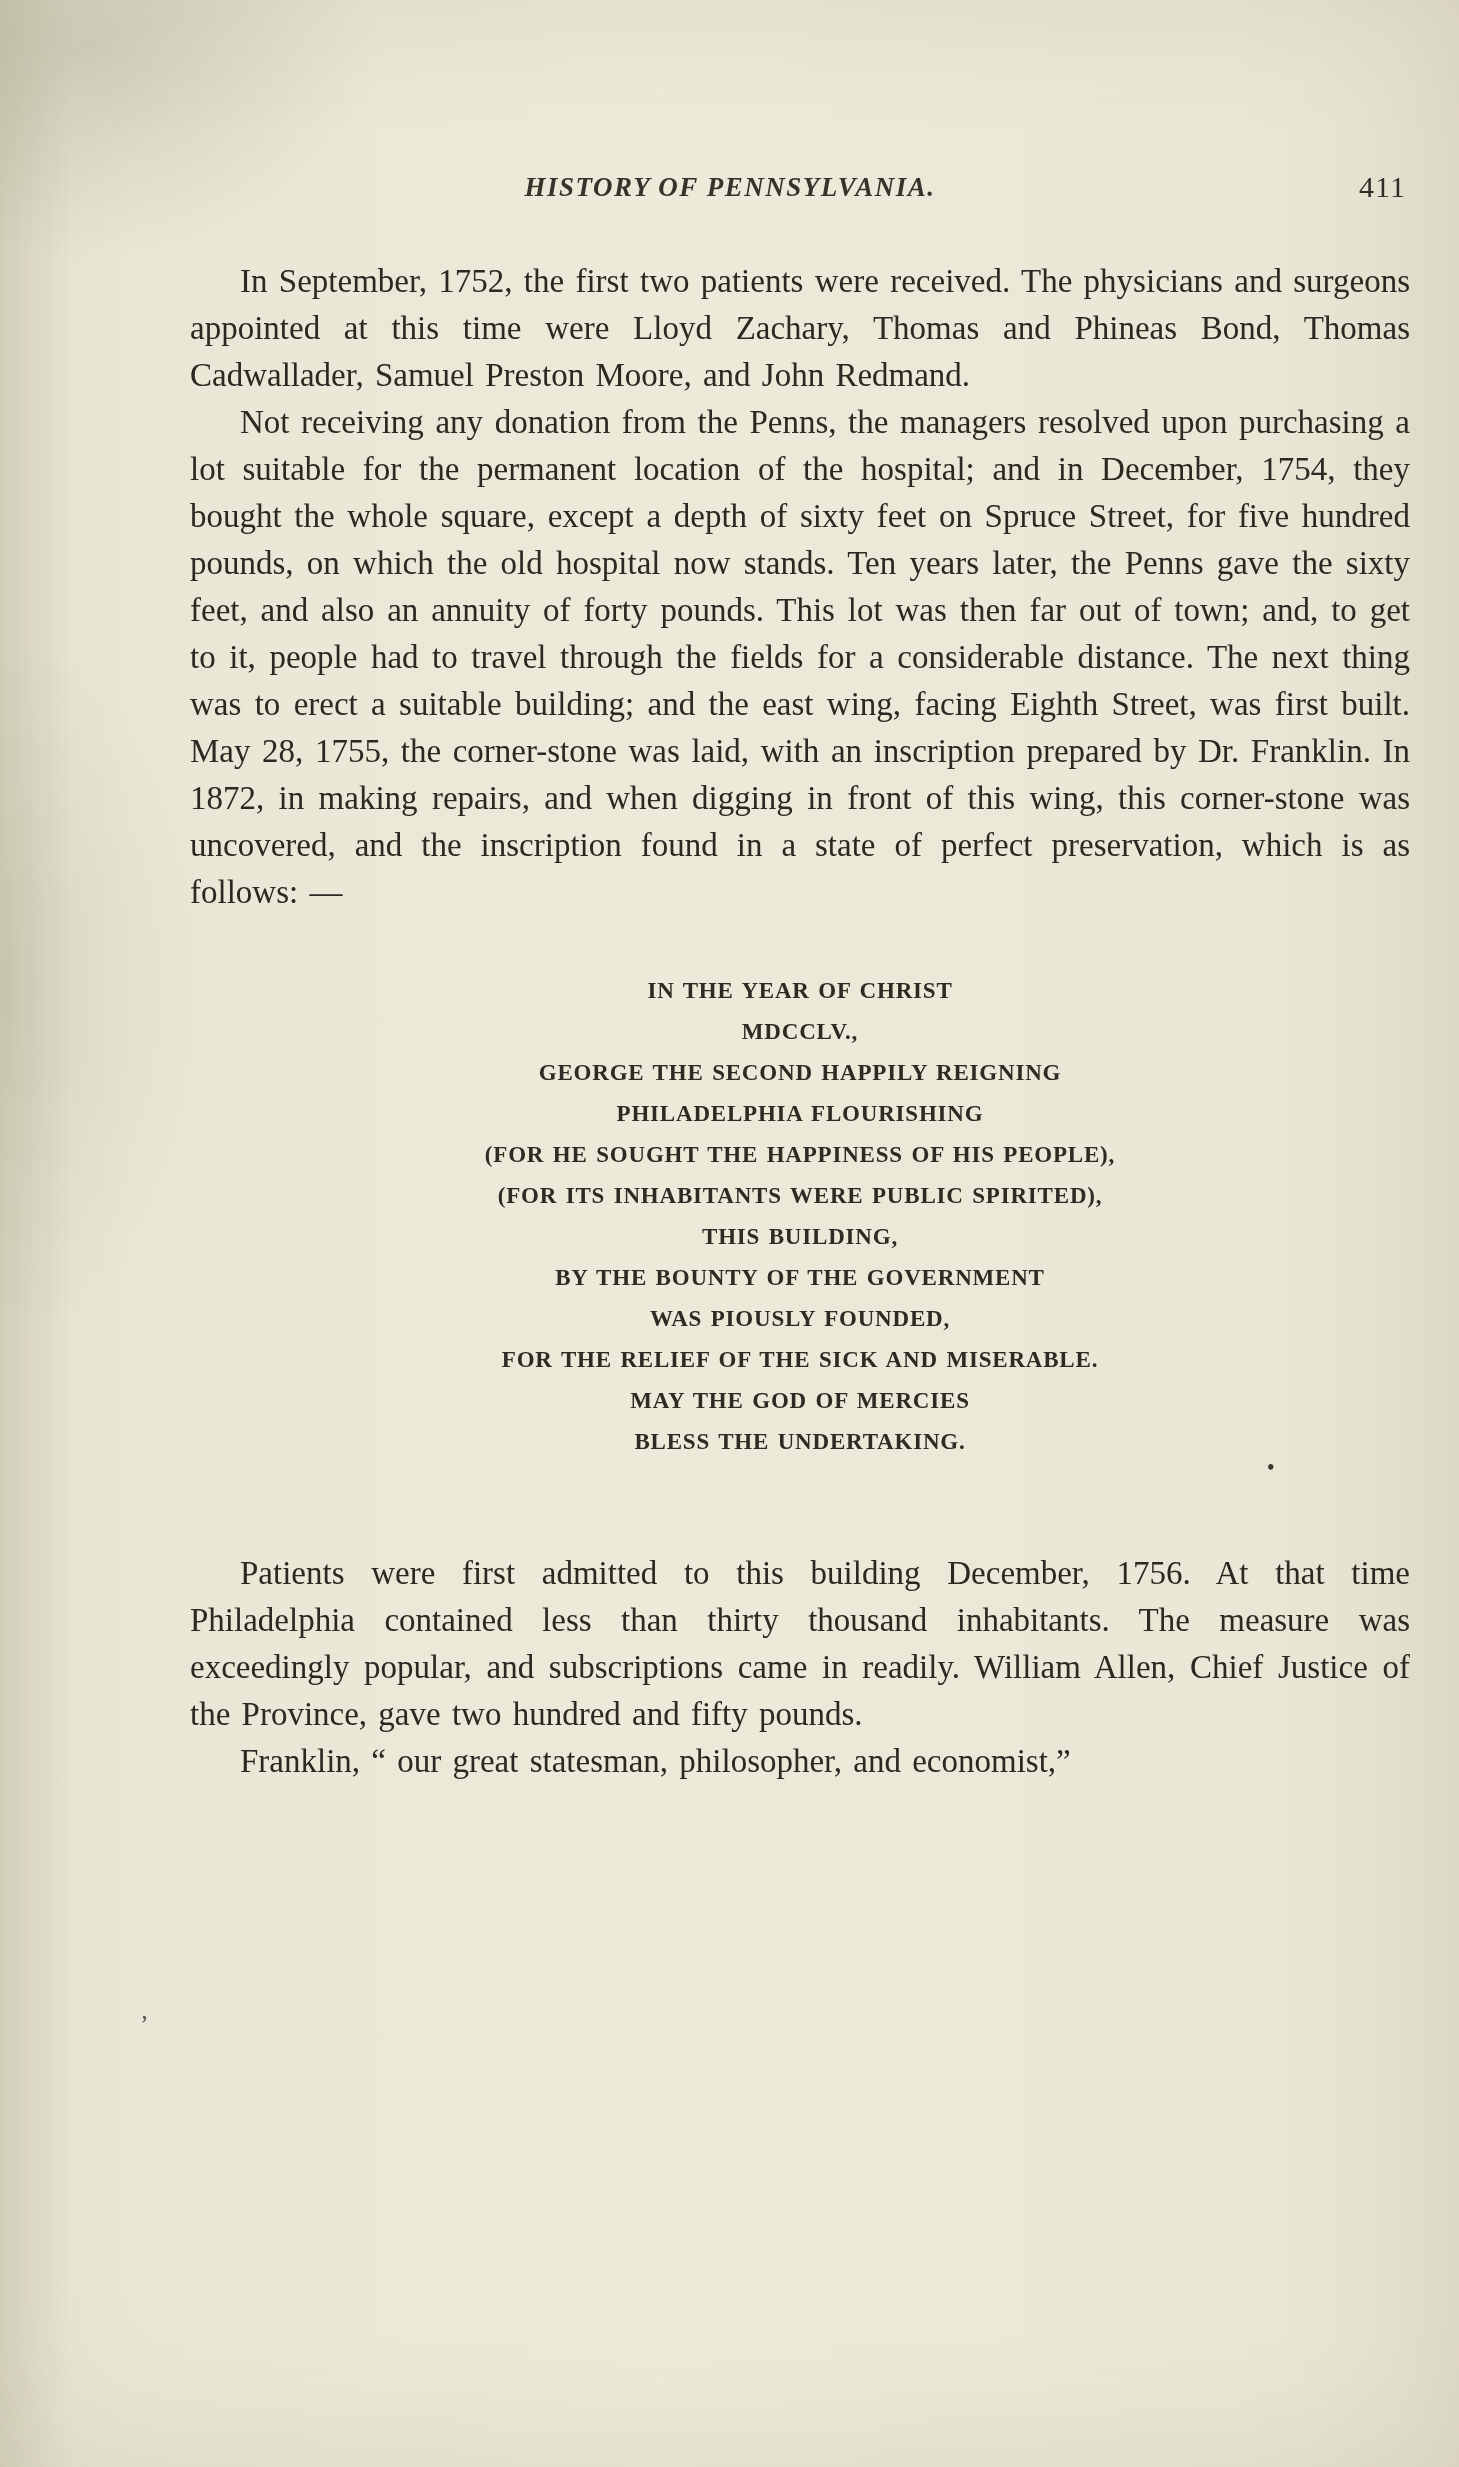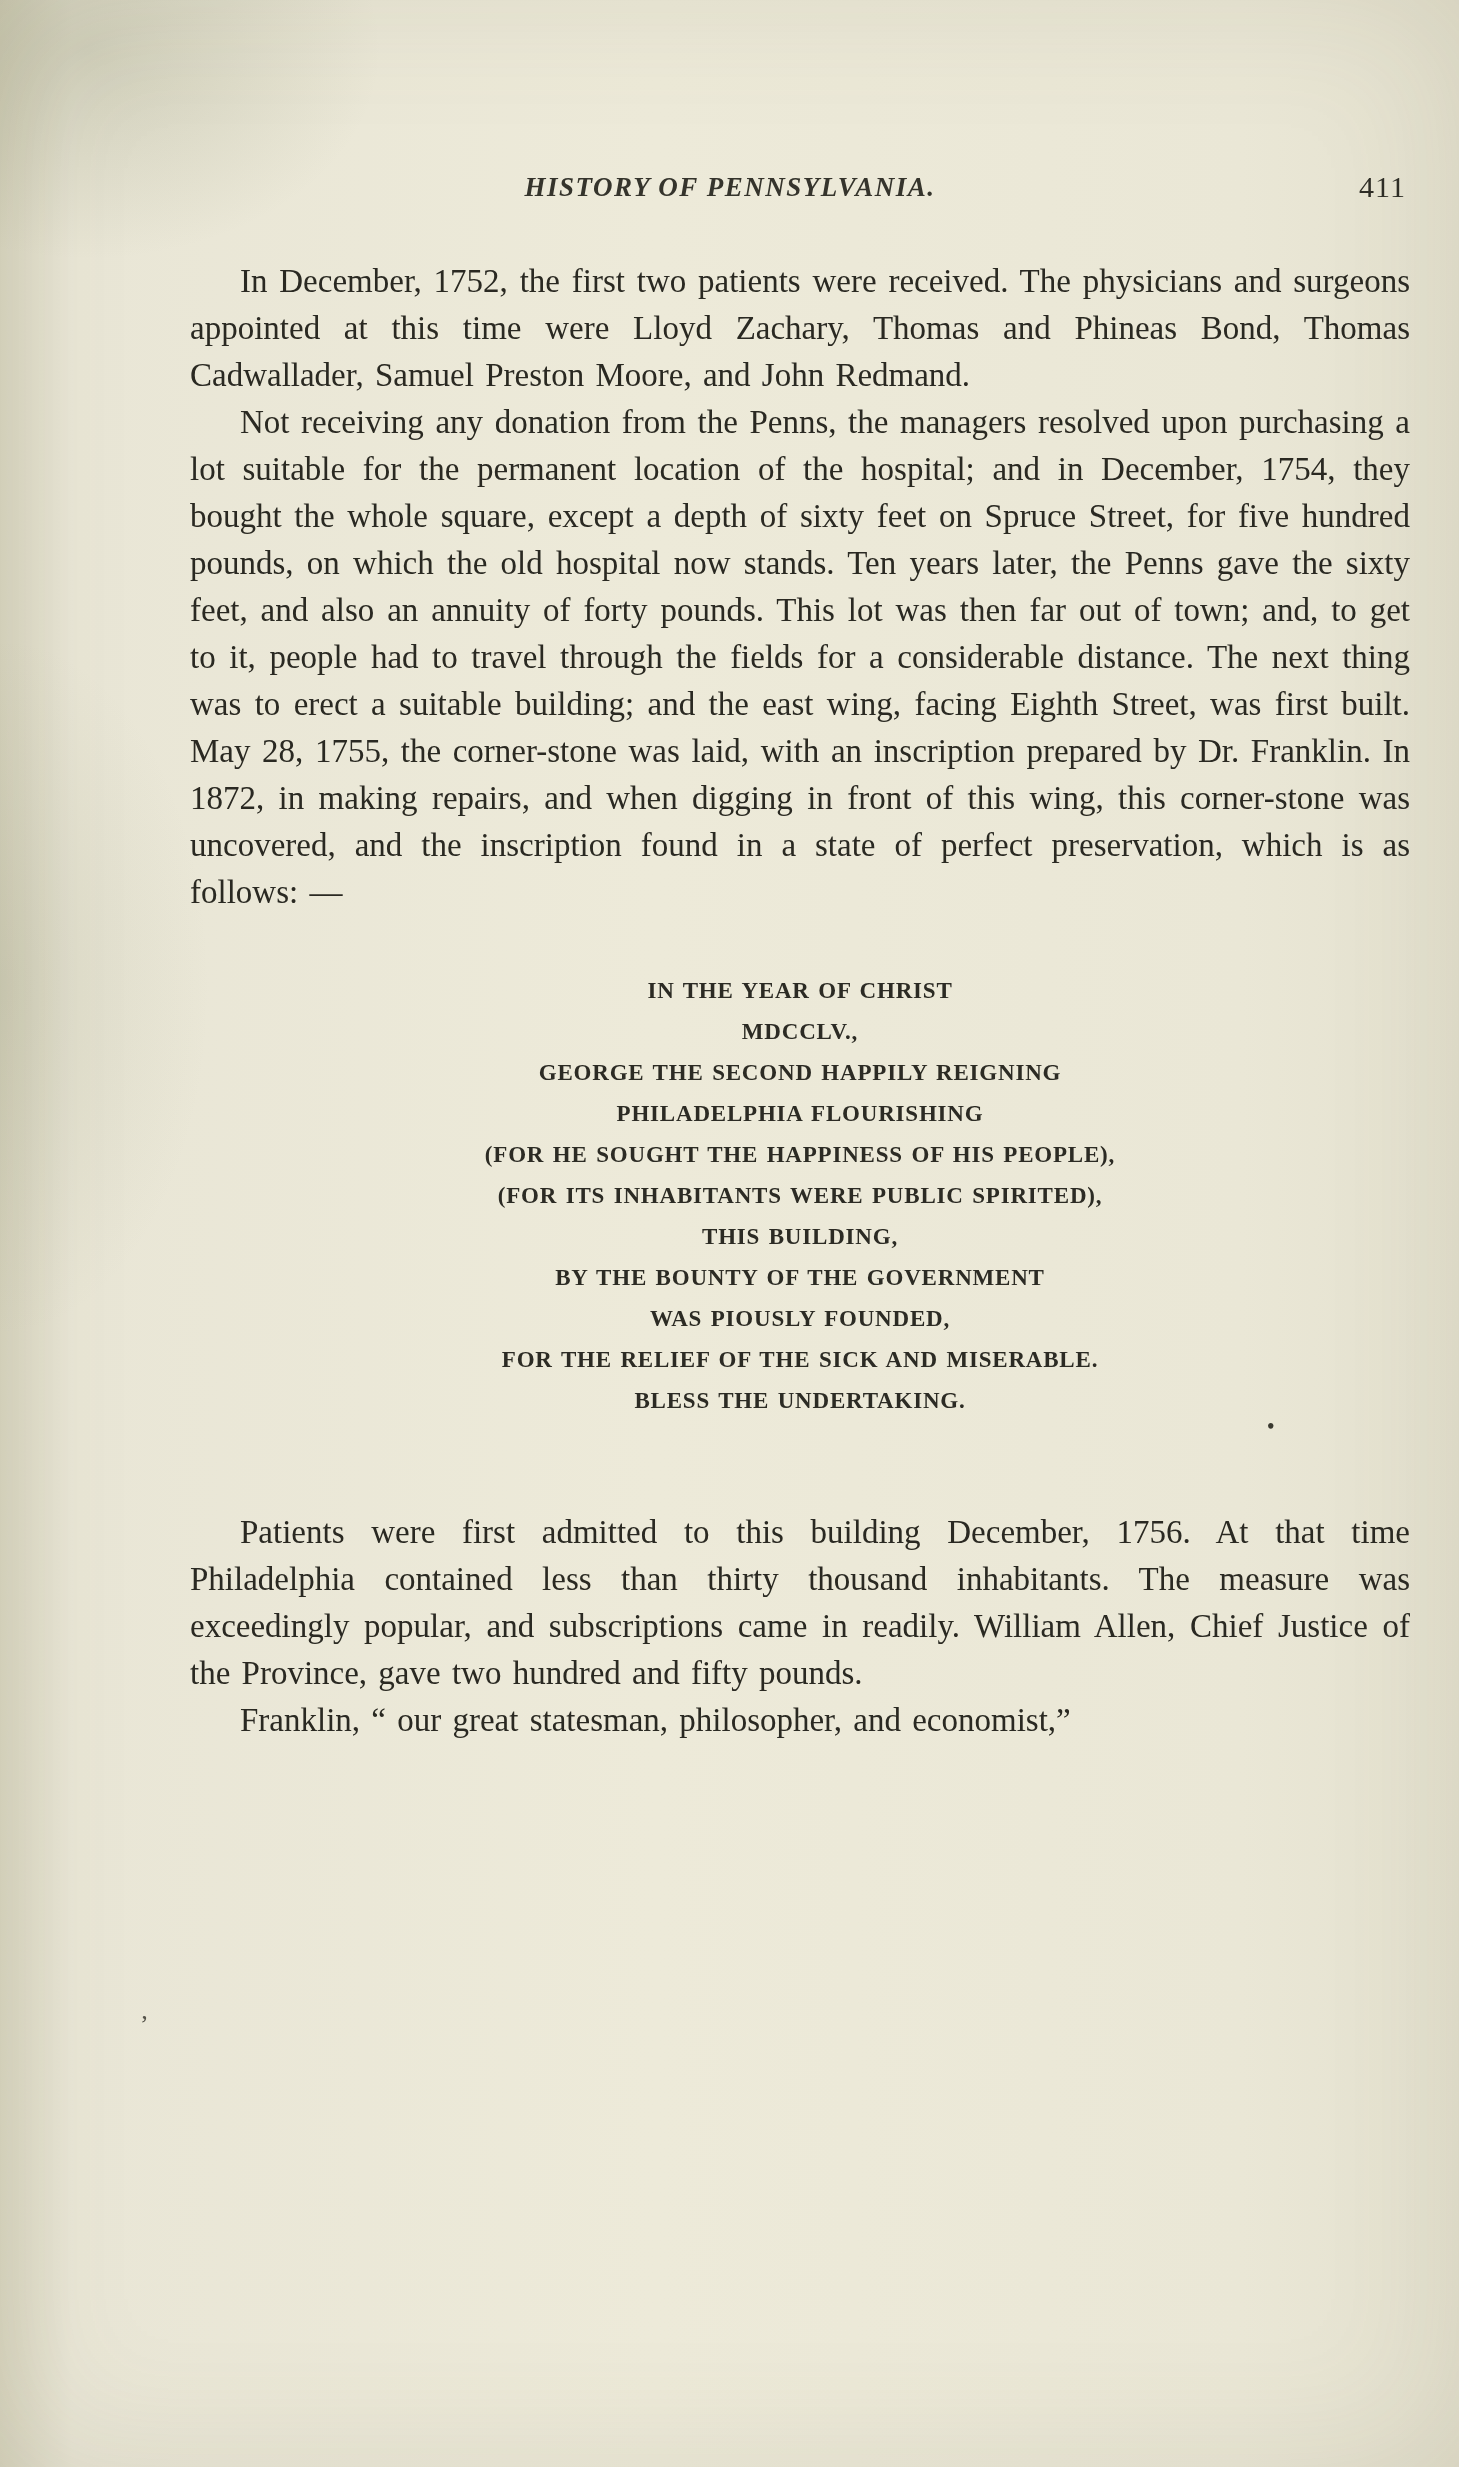--- a/index.html
+++ b/index.html
@@ -96,36 +96,37 @@
 
 <div class="page">
 
   <header class="running-head">
     <span class="head-title">HISTORY OF PENNSYLVANIA.</span>
     <span class="page-number">411</span>
   </header>
 
   <main class="text-block">
     <div>
-        <p class="para">In December, 1752, the first two patients were received.  The physicians and surgeons appointed at this time were Lloyd Zachary, Thomas and Phineas Bond, Thomas Cadwallader, Samuel Preston Moore, and John Redmand.</p>
+        <p class="para">In September, 1752, the first two patients were received.  The physicians and surgeons appointed at this time were Lloyd Zachary, Thomas and Phineas Bond, Thomas Cadwallader, Samuel Preston Moore, and John Redmand.</p>
         <p class="para">Not receiving any donation from the Penns, the managers resolved upon purchasing a lot suitable for the permanent location of the hospital; and in December, 1754, they bought the whole square, except a depth of sixty feet on Spruce Street, for five hundred pounds, on which the old hospital now stands.  Ten years later, the Penns gave the sixty feet, and also an annuity of forty pounds.  This lot was then far out of town; and, to get to it, people had to travel through the fields for a considerable distance.  The next thing was to erect a suitable building; and the east wing, facing Eighth Street, was first built.  May 28, 1755, the corner-stone was laid, with an inscription prepared by Dr. Franklin.  In 1872, in making repairs, and when digging in front of this wing, this corner-stone was uncovered, and the inscription found in a state of perfect preservation, which is as follows: —</p>
       </div>
 
     <div class="inscription">
       <span class="insc-dot">•</span>
     <div class="insc-line">IN THE YEAR OF CHRIST</div>
         <div class="insc-line">MDCCLV.,</div>
         <div class="insc-line">GEORGE THE SECOND HAPPILY REIGNING</div>
         <div class="insc-line">PHILADELPHIA FLOURISHING</div>
         <div class="insc-line">(FOR HE SOUGHT THE HAPPINESS OF HIS PEOPLE),</div>
         <div class="insc-line">(FOR ITS INHABITANTS WERE PUBLIC SPIRITED),</div>
         <div class="insc-line">THIS BUILDING,</div>
         <div class="insc-line">BY THE BOUNTY OF THE GOVERNMENT</div>
         <div class="insc-line">WAS PIOUSLY FOUNDED,</div>
         <div class="insc-line">FOR THE RELIEF OF THE SICK AND MISERABLE.</div>
+        <div class="insc-line">MAY THE GOD OF MERCIES</div>
         <div class="insc-line">BLESS THE UNDERTAKING.</div>
       </div>
 
     <div>
         <p class="para">Patients were first admitted to this building December, 1756.  At that time Philadelphia contained less than thirty thousand inhabitants.  The measure was exceedingly popular, and subscriptions came in readily.  William Allen, Chief Justice of the Province, gave two hundred and fifty pounds.</p>
         <p class="para">Franklin, “ our great statesman, philosopher, and economist,”</p>
       </div>
   </main>
 
   <span class="margin-artifact">’</span>

